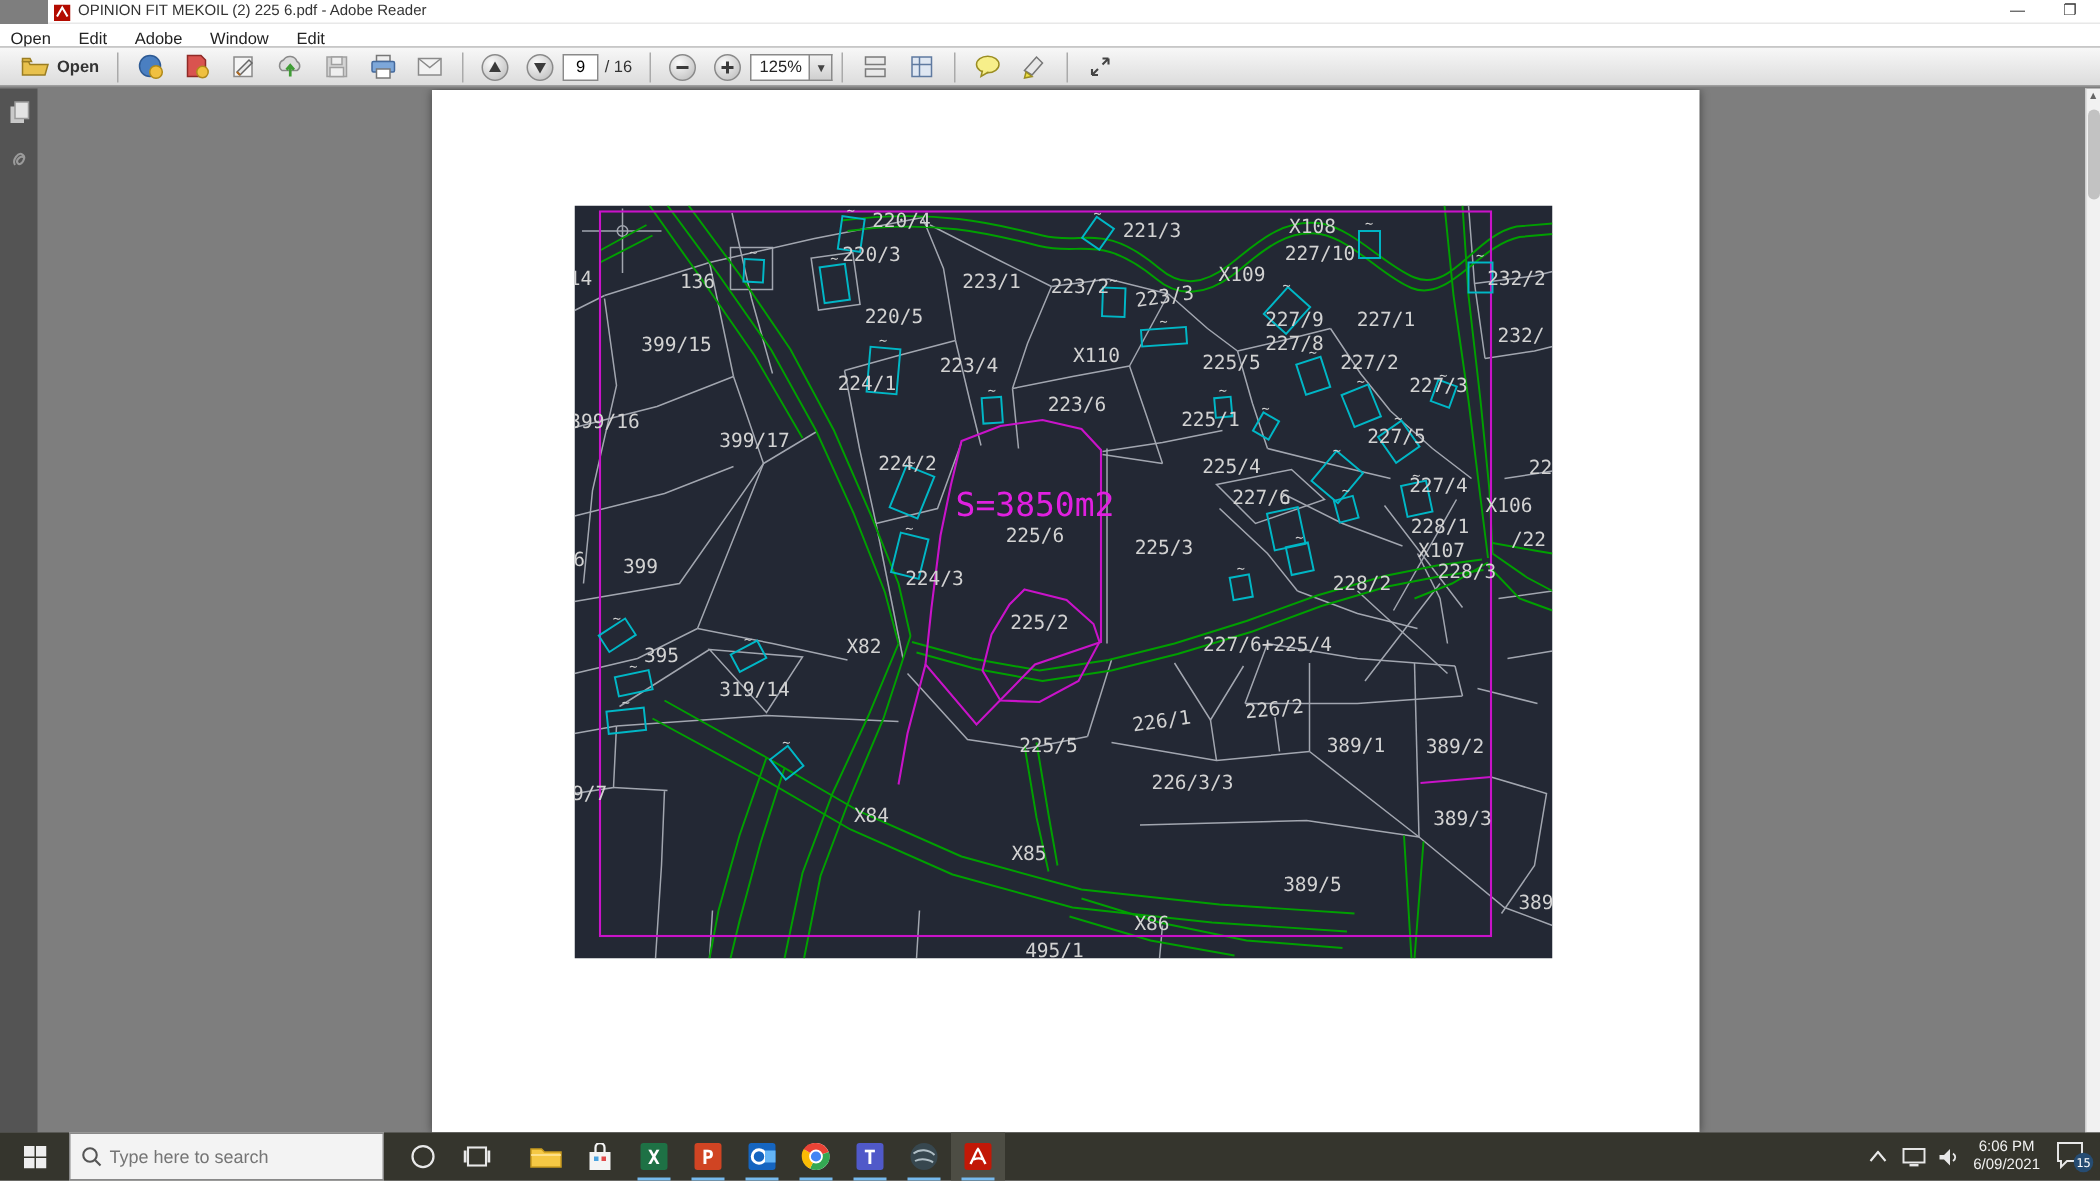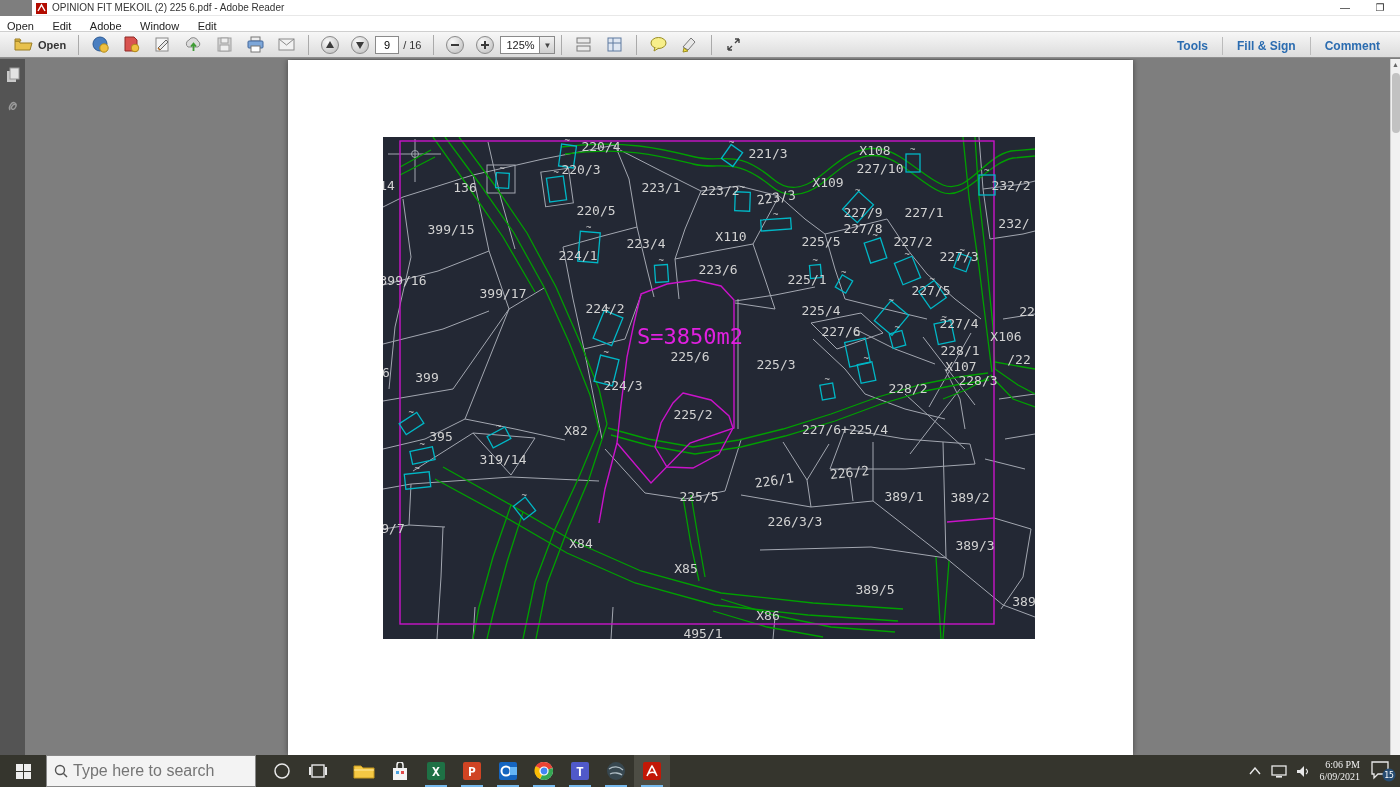--- a/index.html
+++ b/index.html
@@ -57,30 +57,30 @@
     background:#ffffff; box-shadow:0 0 6px rgba(0,0,0,.45); }
   #map-wrap { position:absolute; left:95px; top:77px; width:652px; height:502px; }
   svg text { font-family:"DejaVu Sans Mono", monospace; }
 
   
   #taskbar { position:absolute; left:0; top:755px; width:1400px; height:32px;
     background:#35352d; z-index:40; display:flex; align-items:center; }
   #start { width:46px; height:32px; display:flex; align-items:center; justify-content:center; }
   #searchbox { width:210px; height:32px; background:#f3f3f3; border:1px solid #888;
     display:flex; align-items:center; }
-  #searchbox input { border:none; outline:none; background:transparent; font-size:16px;
+  #searchbox input { border:none; outline:none; background:transparent; font-size:12px;
     color:#737373; width:170px; font-family:"Liberation Sans",sans-serif; }
   .tb-ic { width:36px; height:32px; display:flex; align-items:center;
     justify-content:center; position:relative; }
   .tb-ic.active { background:#4d4d44; }
   .openline { position:absolute; bottom:0; left:7px; width:22px; height:2px; background:#76b9ed; }
   #tray { position:absolute; right:2px; top:0; height:32px; display:flex; align-items:center; }
   .tray-ic { width:24px; height:32px; display:flex; align-items:center; justify-content:center; }
-  #clock { text-align:right; color:#f2f2f2; font-size:10px; line-height:12px;
-    padding:0 8px 0 4px;font-family:Liberation Serif, serif; }
+  #clock { text-align:center; color:#f2f2f2; font-size:10px; line-height:12px;
+    padding:0 8px 0 4px; }
 </style>
 </head>
 <body>
 
 <div id="titlebar">
   <svg class="abs" style="left:4px;top:3px" width="11" height="11">
     <rect x="0" y="0" width="11" height="11" fill="#b30b00"></rect>
     <path d="M2 8 L5.5 2 L9 8" stroke="#fff" stroke-width="1.4" fill="none"></path>
   </svg>
   <span class="title">OPINION FIT MEKOIL (2) 225 6.pdf - Adobe Reader</span>
@@ -219,27 +219,20 @@
   </div>
   <div class="tsep"></div>
 
   <div class="tbtn">
     <svg class="ticon" viewBox="0 0 19 19">
       <path d="M4 15 L8 11 M4 15 L4 11 M4 15 L8 15" stroke="#444" stroke-width="1.4" fill="none"></path>
       <path d="M15 4 L11 8 M15 4 L15 8 M15 4 L11 4" stroke="#444" stroke-width="1.4" fill="none"></path>
     </svg>
   </div>
 
-  <div id="panel-buttons">
-    <span class="panelbtn">Tools</span>
-    <div class="psep"></div>
-    <span class="panelbtn">Fill &amp; Sign</span>
-    <div class="psep"></div>
-    <span class="panelbtn">Comment</span>
-  </div>
 </div>
 
 <div id="leftstrip">
   <svg class="abs" style="left:6px;top:8px" width="15" height="16">
     <rect x="1" y="4" width="9" height="11" fill="#c9c9c9"></rect>
     <rect x="4" y="1" width="9" height="11" fill="#e3e3e3" stroke="#9a9a9a"></rect>
   </svg>
   <svg class="abs" style="left:6px;top:38px" width="15" height="18">
     <path d="M4 13 C2 10 6 4 9 6 C12 8 8 14 6 12 C4 10 8 6 10 8" stroke="#9a9a9a" stroke-width="1.4" fill="none"></path>
   </svg>

